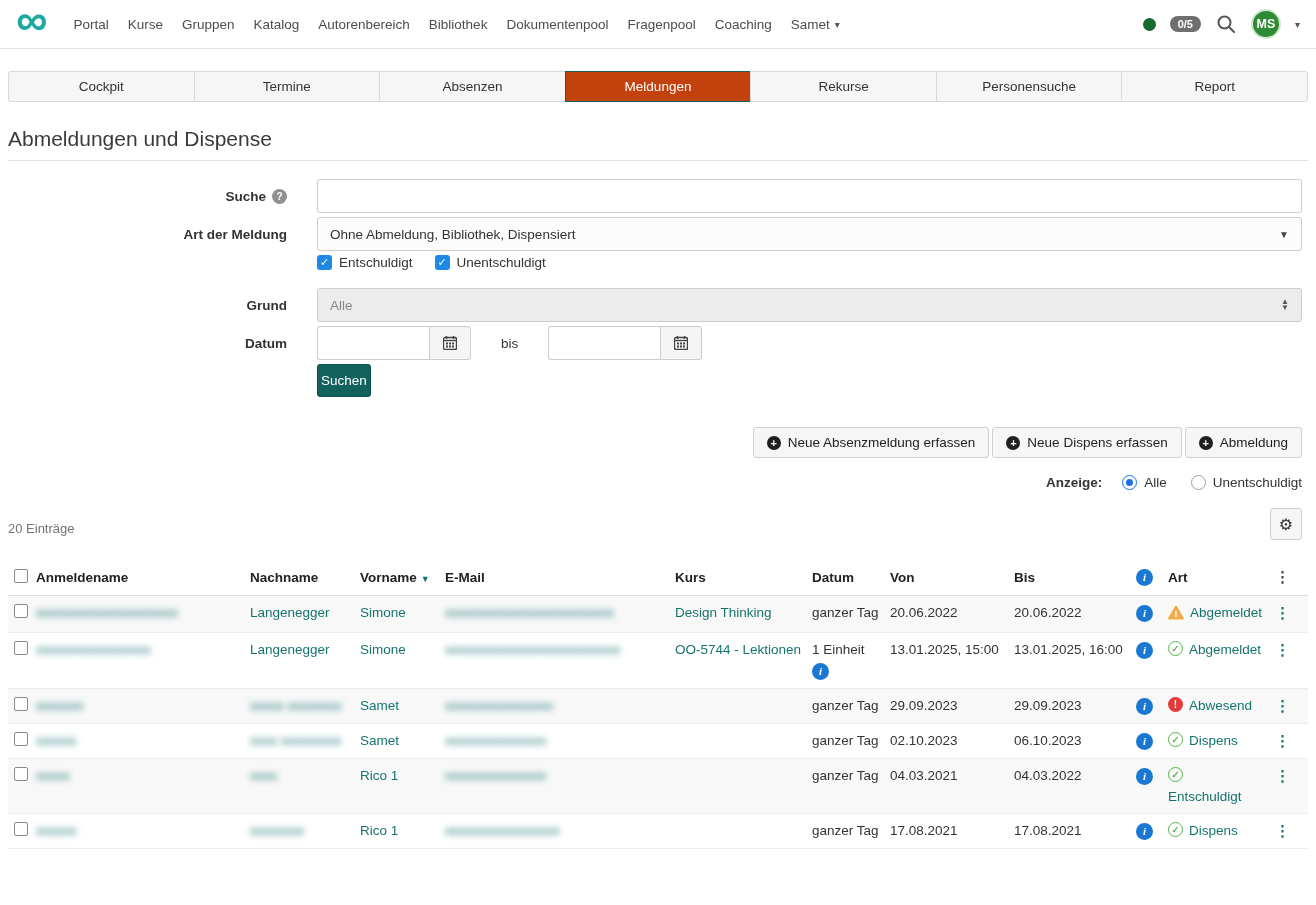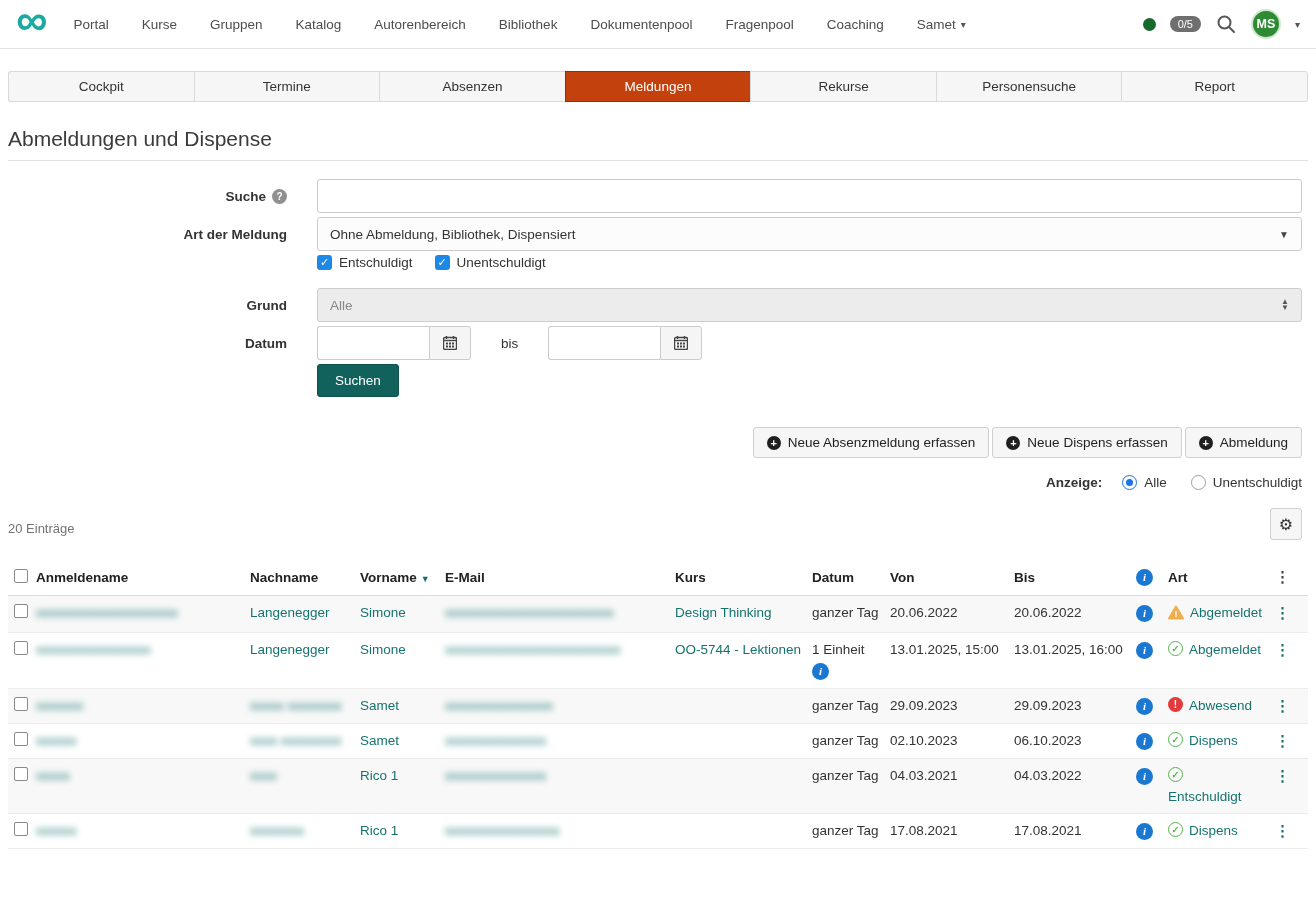--- a/index.html
+++ b/index.html
@@ -4,27 +4,27 @@
 <style>
   * { box-sizing: border-box; }
   body {
     margin: 0; width: 1316px; height: 905px; overflow: hidden;
     font-family: "Liberation Sans", sans-serif; font-size: 14px;
     color: #333; background: #fff;
   }
   
   .navbar { display:flex; align-items:center; height:49px; border-bottom:1px solid #e3e3e3; padding:0 16px; }
   .logo { color:#1ba9a2; font-size:44px; font-weight:bold; line-height:30px; margin:-8px 26px 0 0; }
-  .nav-items { display:flex; align-items:center; gap:33px; }
+  .nav-items { display:flex; align-items:center; gap:19px; }
   .nav-item { font-size:13.5px; color:#4d4d4d; cursor:pointer; white-space:nowrap; }
   .nav-more { display:flex; align-items:center; gap:5px; }
   .caret-down { font-size:10px; color:#555; }
   .nav-right { margin-left:auto; display:flex; align-items:center; gap:14px; }
   .presence-dot { width:13px; height:13px; border-radius:50%; background:#17692d; }
-  .badge-pill { background:#6f6f6f; color:#fff; font-size:11px; font-weight:normal; border-radius:9px; padding:2px 8px; }
+  .badge-pill { background:#6f6f6f; color:#fff; font-size:11px; font-weight:bold; border-radius:9px; padding:2px 8px; }
   .avatar { width:30px; height:30px; border-radius:50%; background:#2e8b34; border:2px solid #cfe6cf;
             color:#fff; font-weight:bold; font-size:12.5px; display:flex; align-items:center; justify-content:center; }
   
   .tabs { display:flex; margin:22px 8px 0; }
   .tab { flex:1; text-align:center; padding:7px 0; background:#f6f6f6; border:1px solid #d9d9d9; border-right:none;
          font-size:13.5px; color:#333; cursor:pointer; }
   .tab:first-child { border-radius:3px 0 0 3px; }
   .tab:last-child { border-right:1px solid #d9d9d9; border-radius:0 3px 3px 0; }
   .tab.active { background:#c2410c; border-color:#11615c; color:#fff; }
   
@@ -46,21 +46,21 @@
   .select-disabled .updown { margin-left:auto; display:flex; flex-direction:column; line-height:6px; font-size:8px; color:#555; }
   .check-row { margin-left:317px; display:flex; gap:22px; margin-bottom:18px; }
   .check-item { display:flex; align-items:center; gap:7px; font-size:13.5px; cursor:pointer; }
   .checkbox { width:15px; height:15px; border-radius:3px; background:#1e88e5; color:#fff; font-size:11px;
               display:flex; align-items:center; justify-content:center; flex:none; }
   .date-group { display:flex; }
   .date-input { width:112px; height:34px; border:1px solid #ccc; border-right:none; border-radius:3px 0 0 3px; background:#fff; }
   .date-btn { width:42px; height:34px; border:1px solid #ccc; border-radius:0 3px 3px 0; background:#f5f5f5;
               display:flex; align-items:center; justify-content:center; cursor:pointer; }
   .bis-label { margin:0 30px; font-size:13.5px; color:#333; }
-  .btn-primary { background:#11615c; color:#fff; border:1px solid #0e514d; border-radius:3px; padding:8px 17px;
+  .btn-primary { background:#11615c; color:#fff; border:1px solid #0e514d; border-radius:3px; padding:8px 3px;
                  font:13.5px "Liberation Sans",sans-serif; cursor:pointer; }
   
   .actions-row { display:flex; justify-content:flex-end; gap:3px; margin:30px 14px 0 0; }
   .btn-light { background:#f6f6f6; border:1px solid #cfcfcf; border-radius:3px; padding:7px 13px;
                font:13.5px "Liberation Sans",sans-serif; color:#222; display:flex; align-items:center; gap:7px; cursor:pointer; }
   .icon-plus { width:14px; height:14px; border-radius:50%; background:#1f1f1f; color:#fff; font-size:11px; font-weight:bold;
                display:inline-flex; align-items:center; justify-content:center; flex:none; }
   .anzeige-row { display:flex; justify-content:flex-end; align-items:center; gap:20px; margin:17px 14px 0 0; }
   .anzeige-label { font-weight:bold; font-size:13.5px; }
   .radio-item { display:flex; align-items:center; gap:7px; font-size:13.5px; cursor:pointer; }

